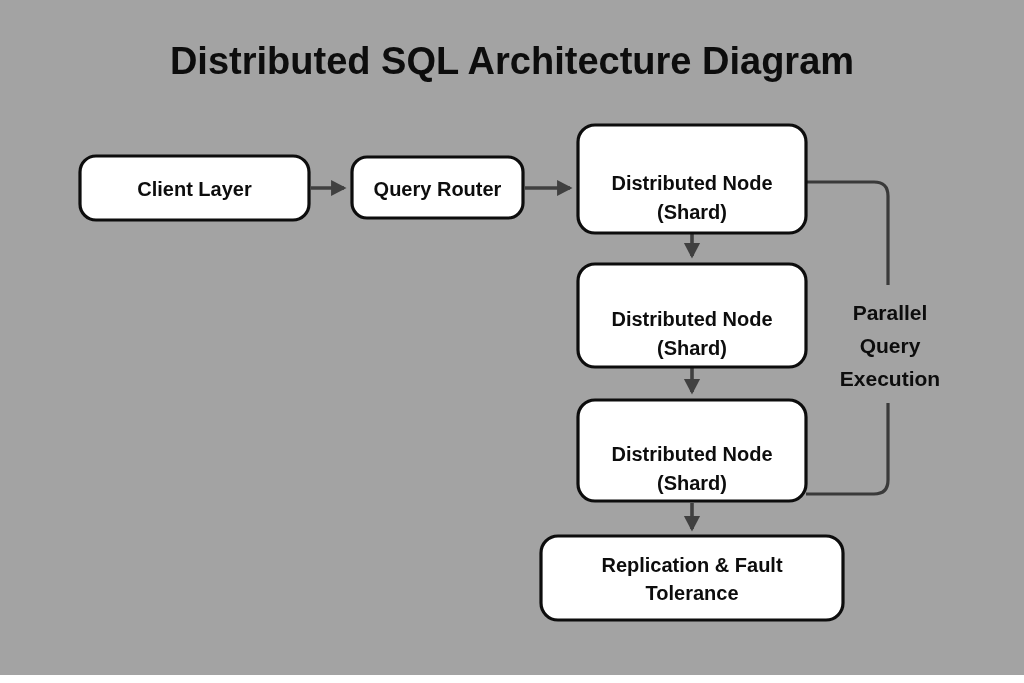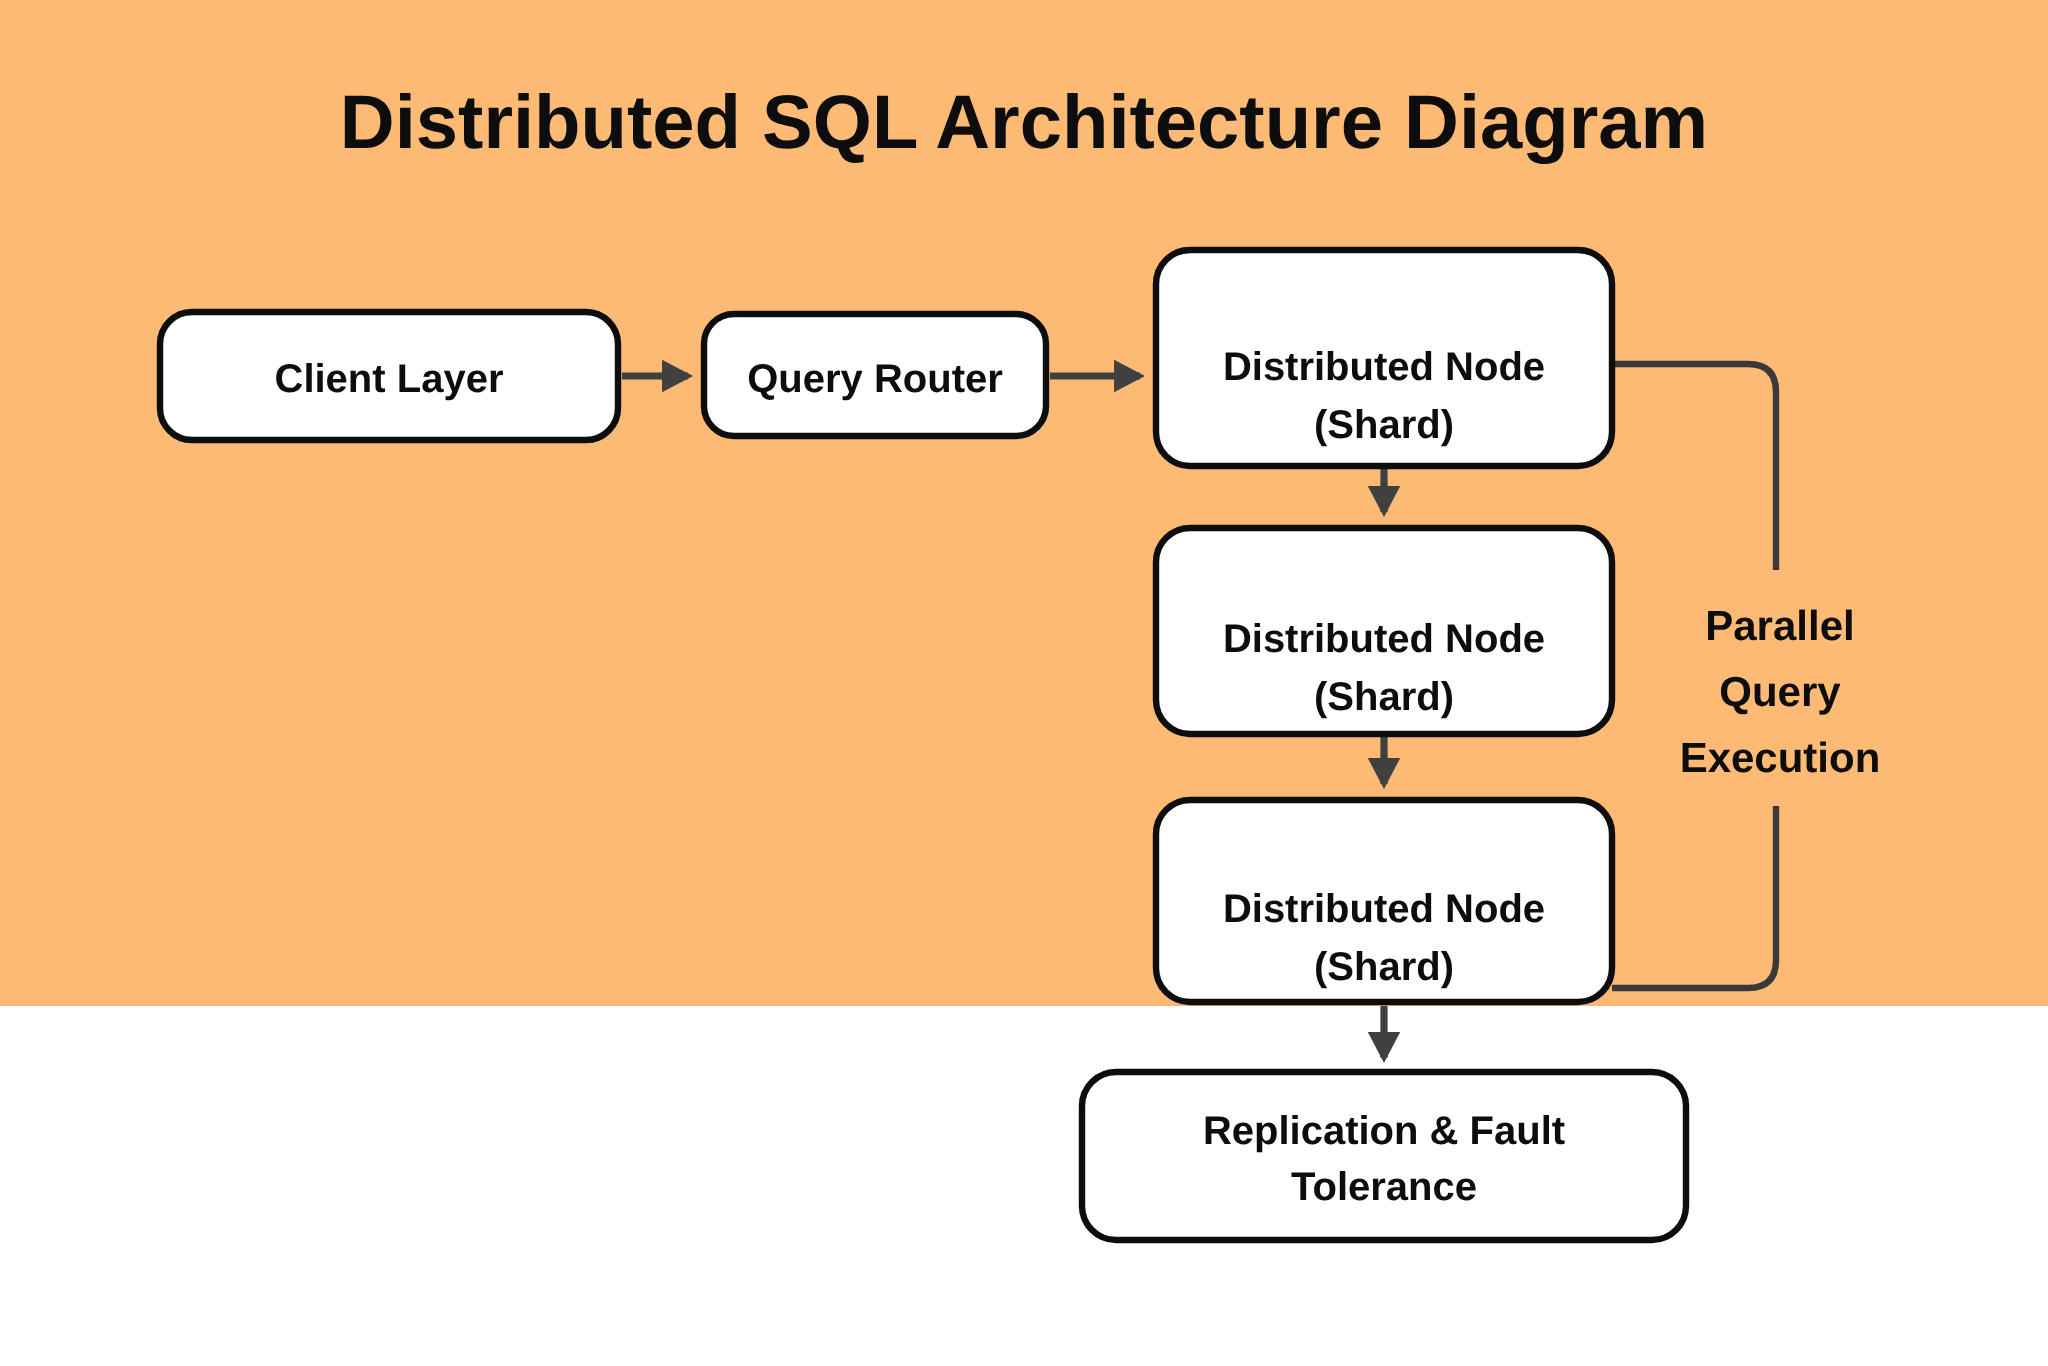--- a/index.html
+++ b/index.html
@@ -9,22 +9,22 @@
   }
   body {
     width: 1024px;
     height: 683px;
     font-family: "Liberation Sans", sans-serif;
     overflow: hidden;
   }
   #diagram-root {
     position: relative;
     width: 1024px;
-    height: 503px;
-    background: #fdba74;
+    height: 675px;
+    background: #a3a3a3;
   }
   svg#diagram-canvas {
     position: absolute;
     top: 0;
     left: 0;
     width: 1024px;
     height: 683px;
     display: block;
   }
   .diagram-title {

